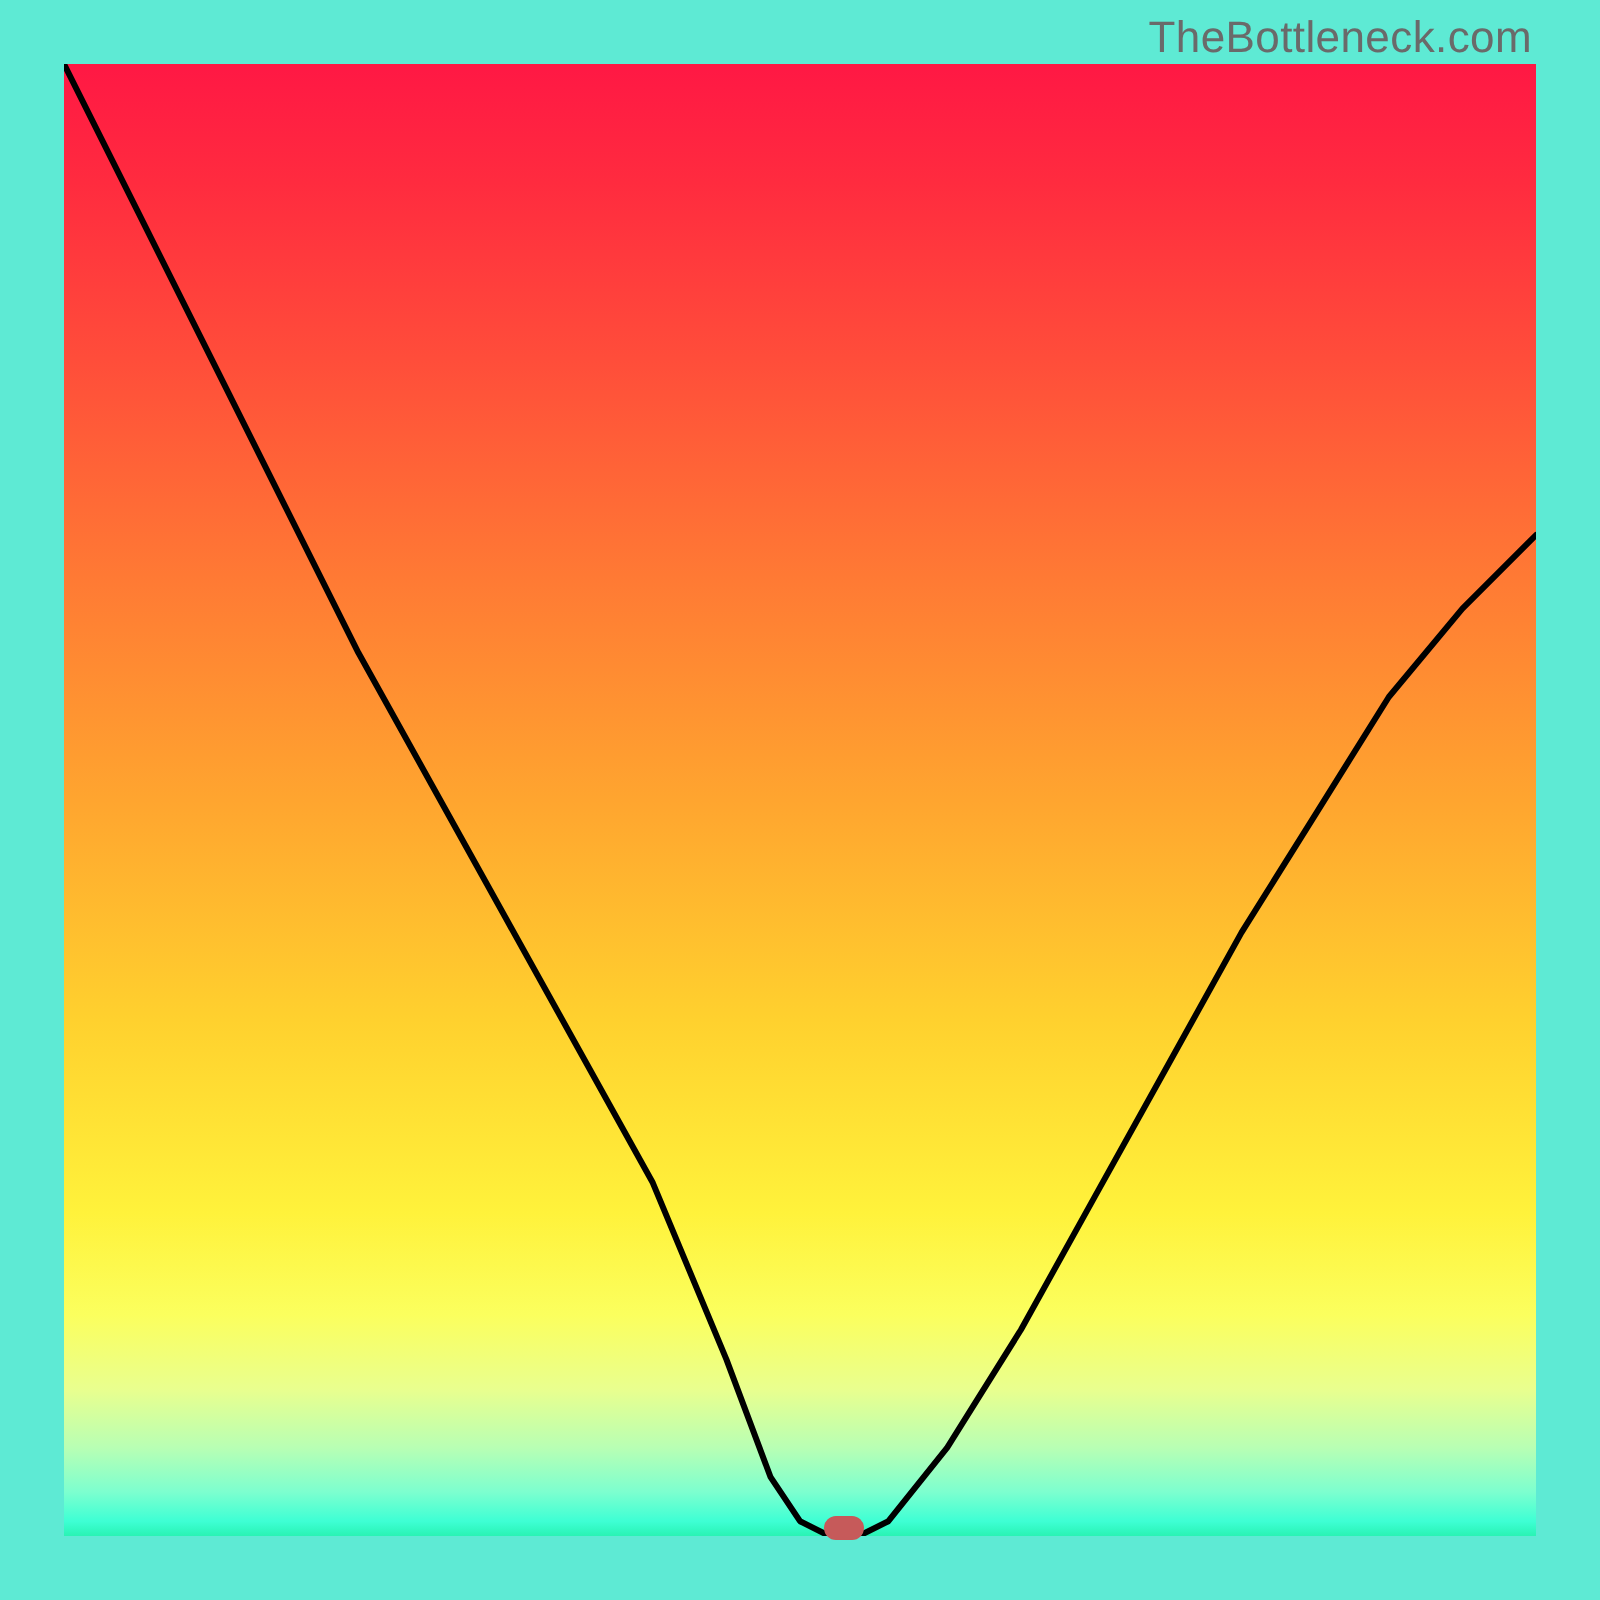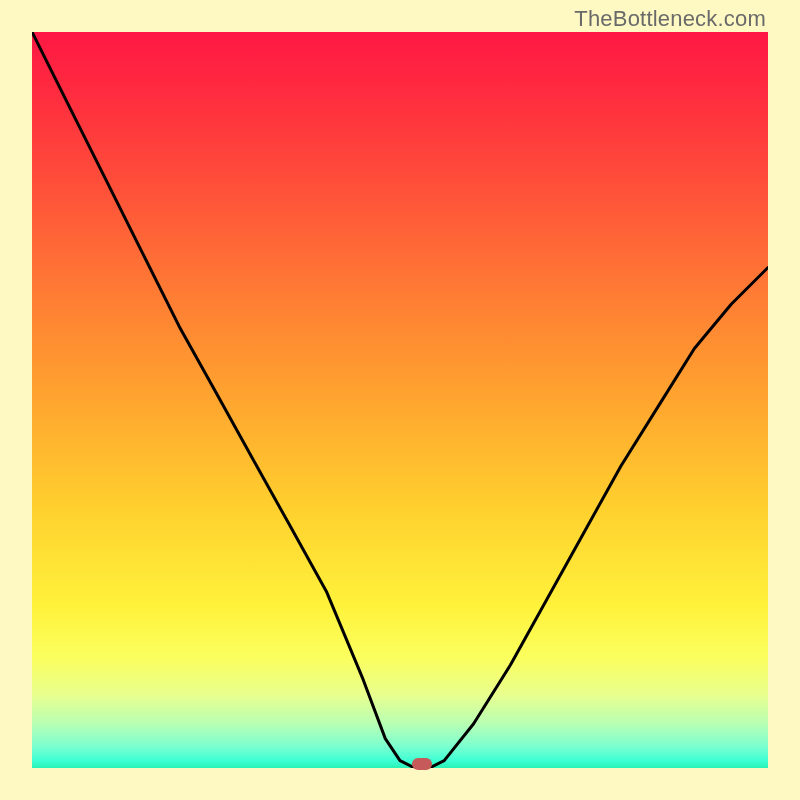--- a/index.html
+++ b/index.html
@@ -10,21 +10,21 @@
     background: #000;
     overflow: hidden;
     font-family: Arial, Helvetica, sans-serif;
   }
   .frame {
     position: absolute;
     top: 0;
     left: 0;
     width: 800px;
     height: 800px;
-    background: #fef9c3;
+    background: #5eead4;
   }
   .plot {
     position: absolute;
     top: 32px;
     left: 32px;
     width: 736px;
     height: 736px;
     
     background: linear-gradient(to bottom,
       #ff1844 0%,

